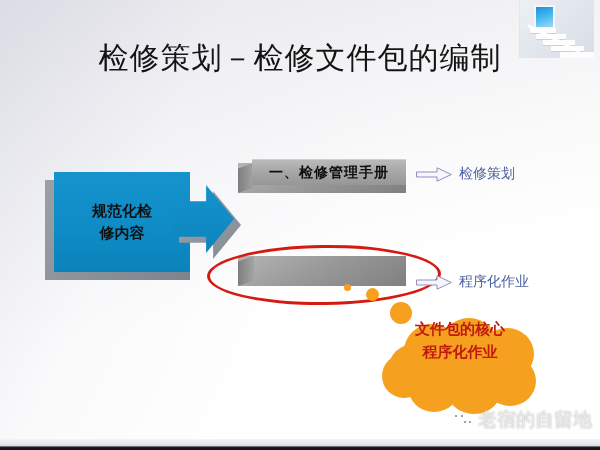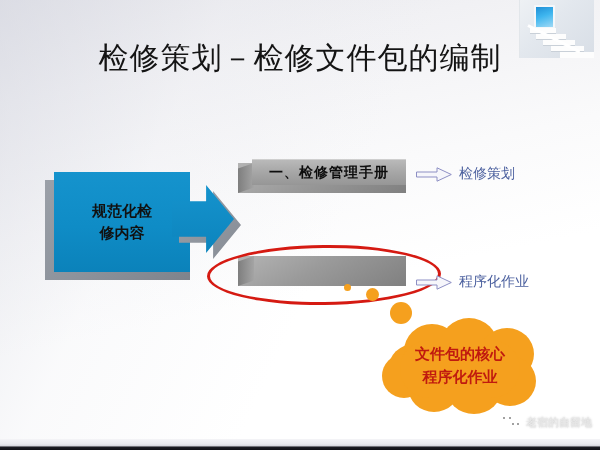--- a/index.html
+++ b/index.html
@@ -238,21 +238,21 @@
     height: 96px;
   }
   #cloud-body .lobe { position: absolute; background: #f5a01e; border-radius: 50%; }
   #cloud-text {
     position: absolute;
     left: 18px;
     top: 30px;
     width: 160px;
     height: 96px;
     display: flex;
-    align-items: center;
+    align-items: flex-start;
     justify-content: center;
     z-index: 5;
   }
   #cloud-text .txt {
     font-family: "DejaVu Serif", "Liberation Serif", serif;
     font-weight: bold;
     font-size: 15px;
     line-height: 23px;
     color: #c01a0f;
     text-align: center;
@@ -311,21 +311,21 @@
     border-radius: 48%;
   }
   #wechat-icon .dot {
     position: absolute;
     width: 2px; height: 2px;
     background: #7a7a7a;
     border-radius: 50%;
   }
   #watermark .txt {
     font-family: "DejaVu Sans", "Liberation Sans", sans-serif;
-    font-size: 11px;
+    font-size: 19px;
     color: #e9e9e9;
     text-shadow: 0 0 2px rgba(120,120,120,.7);
     white-space: nowrap;
   }
 </style>
 </head>
 <body>
 
 <div id="slide">
 

